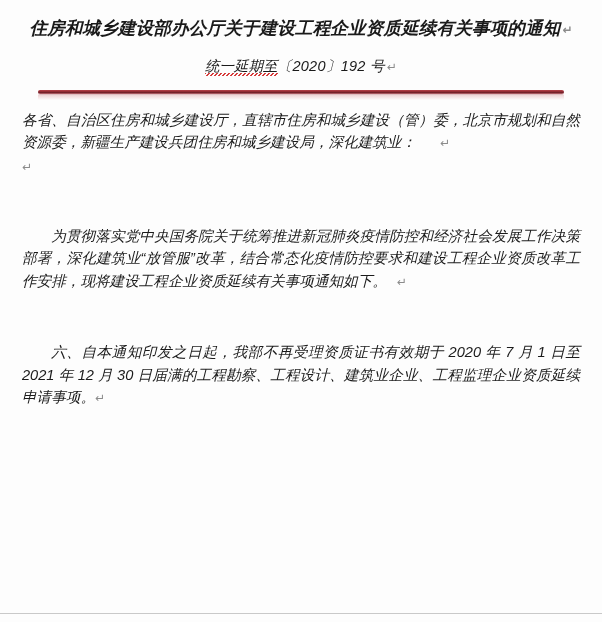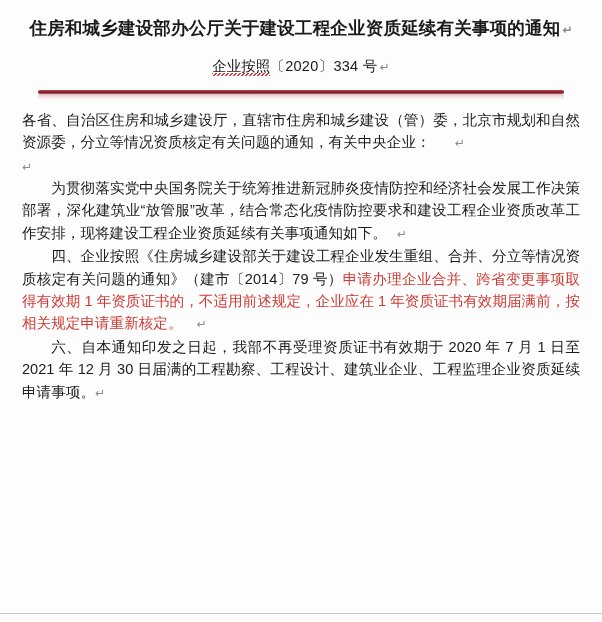--- a/index.html
+++ b/index.html
@@ -14,20 +14,21 @@
     font-family: "Liberation Sans", "DejaVu Sans", sans-serif;
     -webkit-font-smoothing: none;
   }
 
   .page {
     position: relative;
     width: 602px;
     height: 622px;
     background: #fdfdfd;
     box-sizing: border-box;
+    font-style: italic;
   }
 
   
   .doc-title {
     text-align: center;
     font-size: 17.5px;
     font-weight: bold;
     color: #1a1a1a;
     letter-spacing: 0.2px;
     padding-top: 17px;
@@ -80,21 +81,21 @@
     line-height: 22.4px;
     color: #1b1b1b;
     text-align: justify;
     text-justify: inter-character;
   }
   .para {
     margin: 0;
     text-align: justify;
     text-justify: inter-character;
   }
-  .indent { text-indent: 2em; }
+  .indent { text-indent: 2em; margin-top: 48px; }
 
   .red { color: #cf3a33; }
   .blk { color: #1b1b1b; }
 
   
   .ret {
     color: #8b8b8b;
     font-size: 12px;
     padding-left: 2px;
     letter-spacing: 0;
@@ -117,39 +118,38 @@
 
   .num-sp { letter-spacing: 0.3px; }
 </style>
 </head>
 <body>
 
 <div class="page">
 
   <div class="doc-title"><span>住房和城乡建设部办公厅关于建设工程企业资质延续有关事项的通知</span><span class="ret">↵</span></div>
 
-  <div class="doc-number-row"><span class="doc-number-main">企业按照</span><span class="num-sp">〔2020〕334 号</span><span class="ret">↵</span></div>
+  <div class="doc-number-row"><span class="doc-number-main">统一延期至</span><span class="num-sp">〔2020〕192 号</span><span class="ret">↵</span></div>
 
   <div class="divider-wrap">
     <div class="divider-bar"></div>
     <div class="divider-glow"></div>
   </div>
 
   <div class="body-area">
 
-    <div class="para"><span>各省、自治区住房和城乡建设厅，直辖市住房和城乡建设（管）委，北京市规划和自然资源</span><span>委，分立等情况资质核定有关问题的通知，有关中央企业：</span><span class="ret" style="padding-left:24px">↵</span></div>
+    <div class="para"><span>各省、自治区住房和城乡建设厅，直辖市住房和城乡建设（管）委，北京市规划和自然资源</span><span>委，新疆生产建设兵团住房和城乡建设局，深化建筑业：</span><span class="ret" style="padding-left:24px">↵</span></div>
 
     <div class="gap-line"><span class="ret-tight">↵</span></div>
 
     <div class="para indent"><span>为贯彻落实党中央国务院关于统筹推进新冠肺炎疫情防控和经济社会发展工作决策部署，深化建筑业“放管服”改革，结合常态化疫情防控要求和建设工程企业资质改革工作安排，现将建设工程企业资质延续有关事项通知如下。</span><span class="ret" style="padding-left:10px">↵</span></div>
 
 
 
 
-    <div class="para indent"><span class="blk">四、</span><span class="blk">企业按照《住房城乡建设部关于建设工程企业发生重组、合并、分立等情况资质核定有关问题的通知》（建市〔2014〕79 号）</span><span class="red">申请办理企业合并、跨省变更事项取得有效期 1 年资质证书的，不适用前述规定，企业应在 1 年资质证书有效期届满前，按相关规定申请重新核定。</span><span class="ret" style="padding-left:14px">↵</span></div>
 
 
     <div class="para indent"><span>六、</span><span>自本通知印发之日起，我部不再受理资质证书有效期于 2020 年 7 月 1 日至 2021 年 12 月 30 日届满的工程勘察、工程设计、建筑业企业、工程监理企业资质延续申请事项。</span><span class="ret-tight">↵</span></div>
 
   </div>
 
   <div class="bottom-rule"></div>
 </div>
 
 </body></html>

